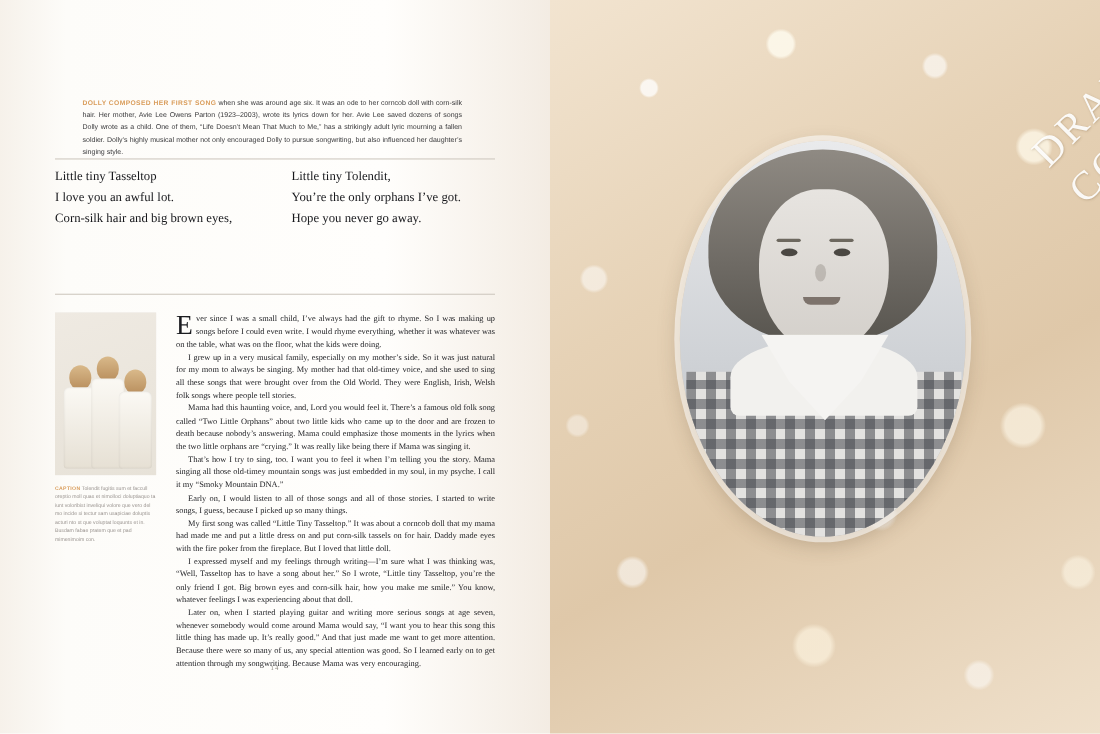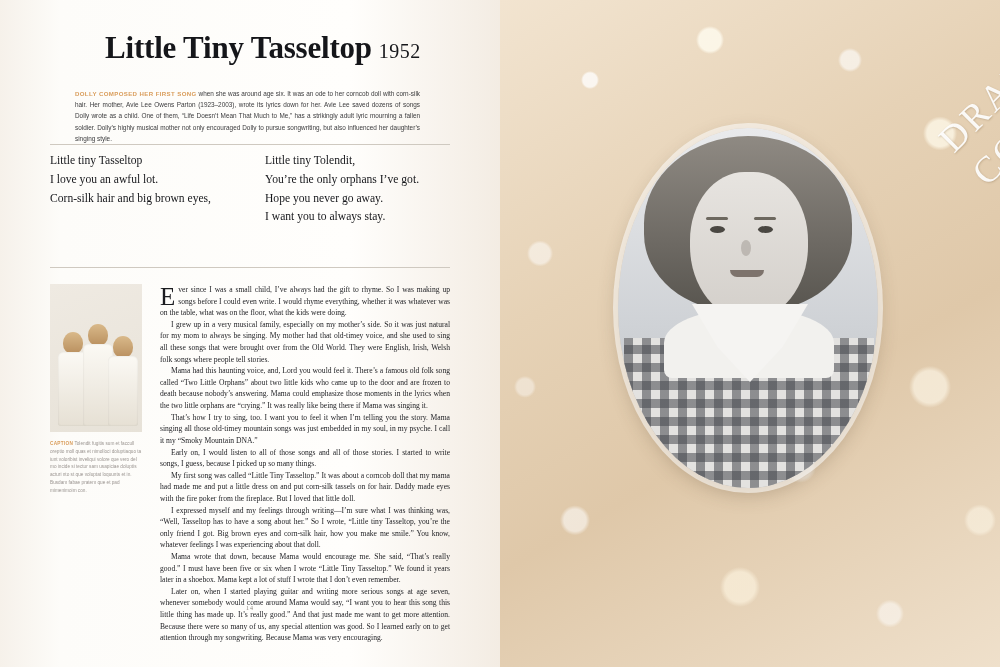--- a/index.html
+++ b/index.html
@@ -116,41 +116,37 @@
     text-shadow:0 1px 2px rgba(120,95,60,.35);}
   .wm-line.l2{margin-top:4px;}
 </style>
 </head>
 <body>
 
 <div class="spread">
 
   <div class="page-left">
 
-    <div class="title">
-      <h1>Little Tiny Tasseltop</h1><span class="year">1952</span>
-    </div>
 
     <div class="deck">
       <span class="lead">Dolly composed her first song</span><span> when she was around age six. It was an ode to her corncob doll with corn-silk hair. Her mother, Avie Lee Owens Parton (1923–2003), wrote its lyrics down for her. Avie Lee saved dozens of songs Dolly wrote as a child. One of them, “Life Doesn’t Mean That Much to Me,” has a strikingly adult lyric mourning a fallen soldier. Dolly’s highly musical mother not only encouraged Dolly to pursue songwriting, but also influenced her daughter’s singing style.</span>
     </div>
 
     <div class="rule"></div>
 
     <div class="lyrics">
       <div class="lyr-col">
         <div>Little tiny Tasseltop</div>
         <div>I love you an awful lot.</div>
         <div>Corn-silk hair and big brown eyes,</div>
       </div>
       <div class="lyr-col">
         <div>Little tiny Tolendit,</div>
         <div>You’re the only orphans I’ve got.</div>
         <div>Hope you never go away.</div>
-        <div>I want you to always stay.</div>
       </div>
     </div>
 
     <div class="rule2"></div>
 
     <div class="doll-box">
       <div class="doll-bg"></div>
       <div class="doll d1">
         <div class="head"></div>
         <div class="body"></div>
@@ -171,21 +167,20 @@
     </div>
 
     <div class="body-col">
       <p class="first"><span class="dropcap">E</span><span>ver since I was a small child, I’ve always had the gift to rhyme. So I was making up songs before I could even write. I would rhyme everything, whether it was whatever was on the table, what was on the floor, what the kids were doing.</span></p>
       <p>I grew up in a very musical family, especially on my mother’s side. So it was just natural for my mom to always be singing. My mother had that old-timey voice, and she used to sing all these songs that were brought over from the Old World. They were English, Irish, Welsh folk songs where people tell stories.</p>
       <p>Mama had this haunting voice, and, Lord you would feel it. There’s a famous old folk song called “Two Little Orphans” about two little kids who came up to the door and are frozen to death because nobody’s answering. Mama could emphasize those moments in the lyrics when the two little orphans are “crying.” It was really like being there if Mama was singing it.</p>
       <p>That’s how I try to sing, too. I want you to feel it when I’m telling you the story. Mama singing all those old-timey mountain songs was just embedded in my soul, in my psyche. I call it my “Smoky Mountain DNA.”</p>
       <p>Early on, I would listen to all of those songs and all of those stories. I started to write songs, I guess, because I picked up so many things.</p>
       <p>My first song was called “Little Tiny Tasseltop.” It was about a corncob doll that my mama had made me and put a little dress on and put corn-silk tassels on for hair. Daddy made eyes with the fire poker from the fireplace. But I loved that little doll.</p>
       <p>I expressed myself and my feelings through writing—I’m sure what I was thinking was, “Well, Tasseltop has to have a song about her.” So I wrote, “Little tiny Tasseltop, you’re the only friend I got. Big brown eyes and corn-silk hair, how you make me smile.” You know, whatever feelings I was experiencing about that doll.</p>
-      <p>Mama wrote that down, because Mama would encourage me. She said, “That’s really good.” I must have been five or six when I wrote “Little Tiny Tasseltop.” We found it years later in a shoebox. Mama kept a lot of stuff I wrote that I don’t even remember.</p>
       <p>Later on, when I started playing guitar and writing more serious songs at age seven, whenever somebody would come around Mama would say, “I want you to hear this song this little thing has made up. It’s really good.” And that just made me want to get more attention. Because there were so many of us, any special attention was good. So I learned early on to get attention through my songwriting. Because Mama was very encouraging.</p>
     </div>
 
     <div class="folio">14</div>
   </div>
 
   <div class="page-right">
     <div class="bokeh"></div>
 
     <div class="portrait">

